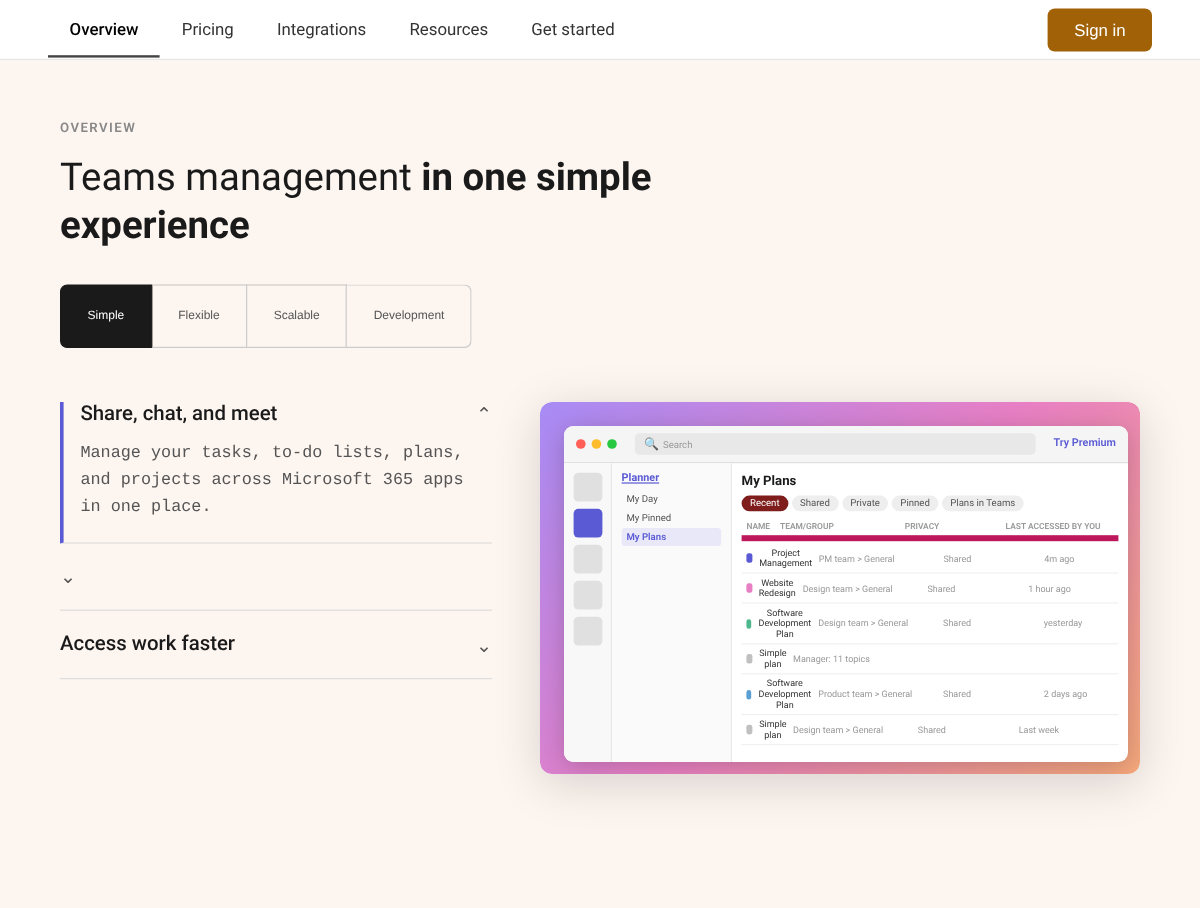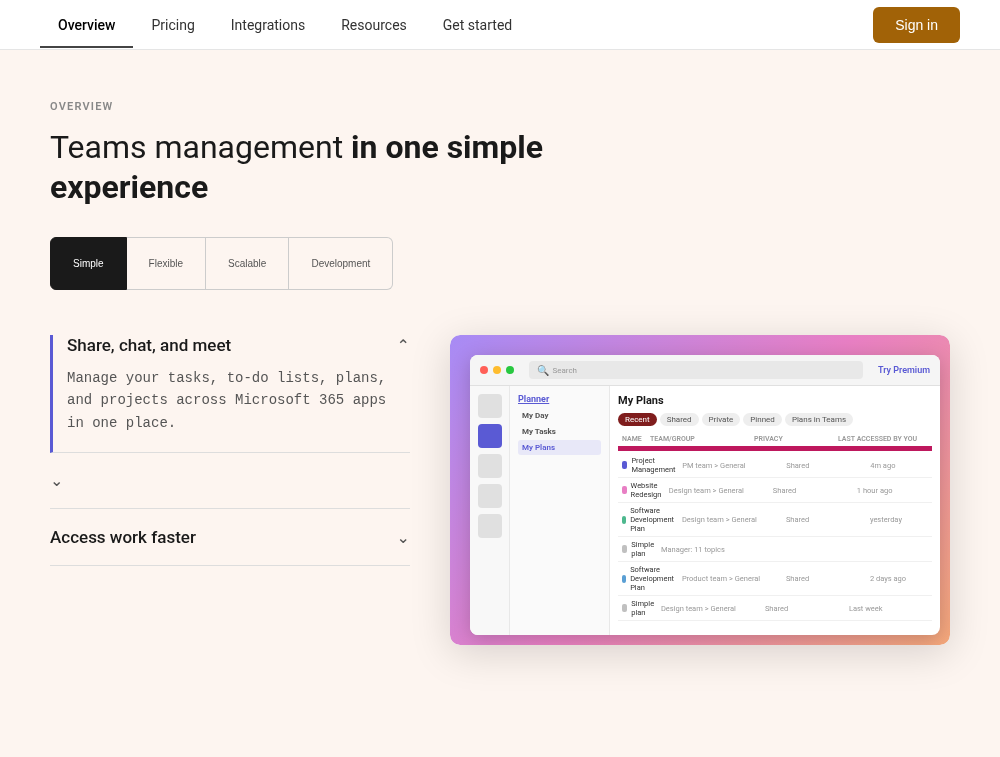--- a/index.html
+++ b/index.html
@@ -281,21 +281,20 @@
       color: #5a5ad4;
       margin-bottom: 4px;
       text-decoration: underline;
     }
     .app-nav-item {
       font-size: 8px;
       color: #555;
       padding: 3px 4px;
       border-radius: 3px;
       margin-bottom: 1px;
-      font-weight: bold;
     }
     .app-nav-item.active {
       background: #e8e8f8;
       color: #5a5ad4;
       font-weight: 600;
     }
 
     
     .app-main-panel {
       flex: 1;
@@ -364,20 +363,21 @@
       border-radius: 2px;
       margin-right: 4px;
       vertical-align: middle;
     }
 
     .app-row-name {
       display: flex;
       align-items: center;
       font-size: 7.5px;
       color: #333;
+      text-align: center;
     }
   </style>
 </head>
 <body>
 
 <nav>
   <div class="nav-links">
     <a class="nav-link active">Overview</a>
     <a class="nav-link">Pricing</a>
     <a class="nav-link">Integrations</a>
@@ -452,21 +452,21 @@
               <div class="sidebar-icon"></div>
               <div class="sidebar-icon active"></div>
               <div class="sidebar-icon"></div>
               <div class="sidebar-icon"></div>
               <div class="sidebar-icon"></div>
             </div>
 
             <div class="app-nav-panel">
               <div class="app-nav-title">Planner</div>
               <div class="app-nav-item">My Day</div>
-              <div class="app-nav-item">My Tasks</div>
+              <div class="app-nav-item">My Pinned</div>
               <div class="app-nav-item active">My Plans</div>
             </div>
 
             <div class="app-main-panel">
               <div class="app-main-title">My Plans</div>
 
               <div class="app-filter-tabs">
                 <div class="app-filter-tab active">Recent</div>
                 <div class="app-filter-tab">Shared</div>
                 <div class="app-filter-tab">Private</div>

